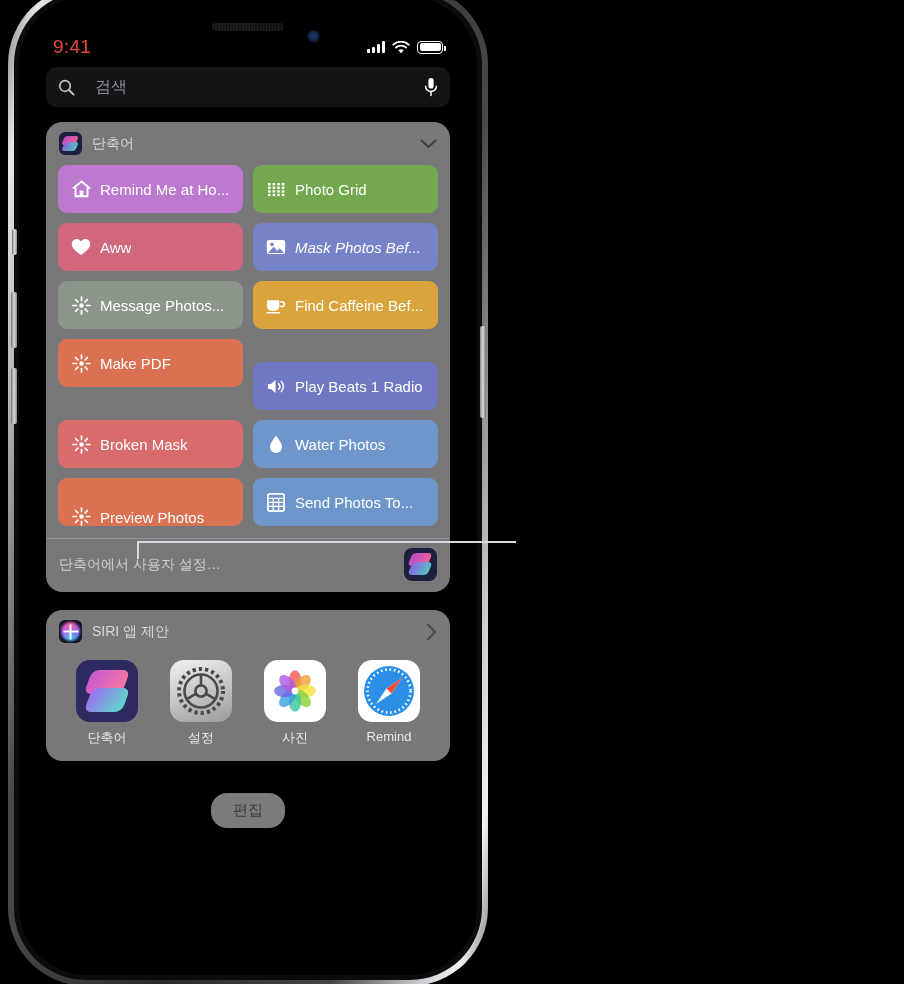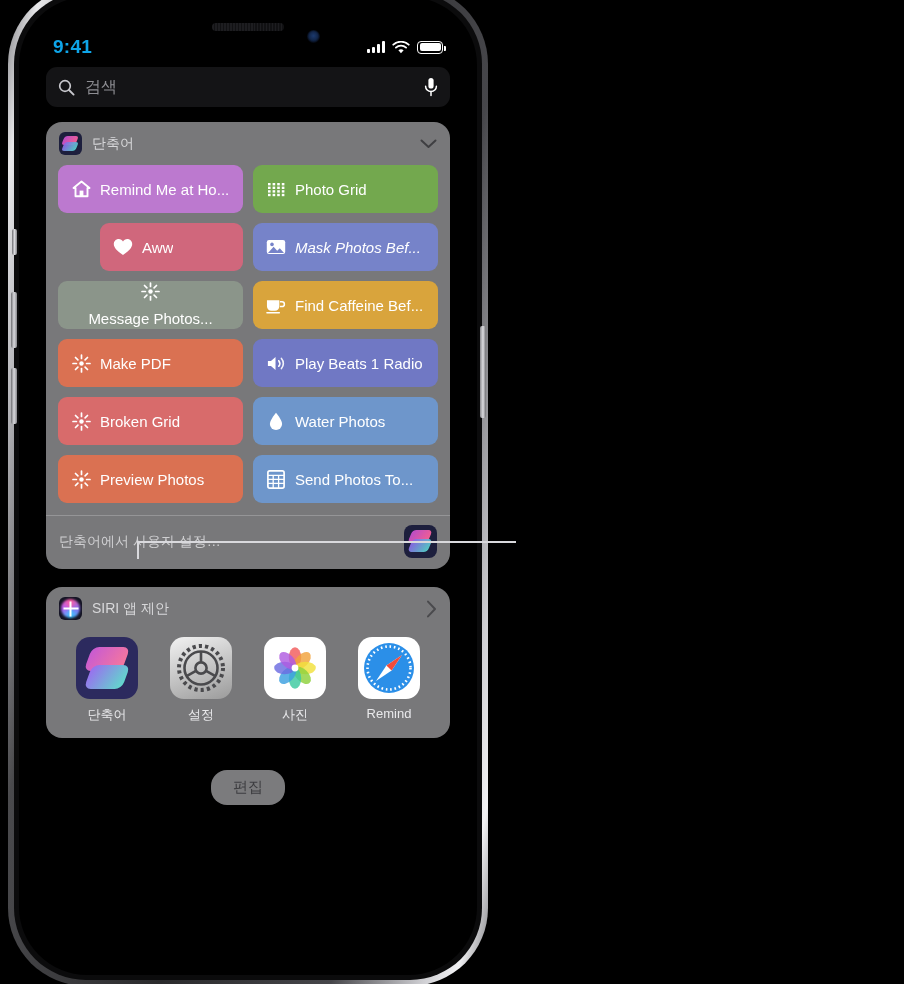--- a/index.html
+++ b/index.html
@@ -61,37 +61,37 @@
     box-shadow: inset 0 0 2px #000;
     z-index: 31;
   }
 
   
   .statusbar {
     position: absolute; top: 38px; left: 0; right: 0; height: 24px;
     display: flex; align-items: center; justify-content: space-between;
     padding: 0 34px; z-index: 20;
   }
-  .status-time { color: #0ea5e9; font-size: 19px; font-weight: bold; letter-spacing: .3px; }
+  .status-time { color: #ef4444; font-size: 19px; font-weight: normal; letter-spacing: .3px; }
   .status-right { display: flex; align-items: center; gap: 7px; }
   .sig { display: flex; align-items: flex-end; gap: 2px; height: 12px; }
   .sig i { display:block; width: 3px; background: #fff; border-radius: 1px; }
   .sig i:nth-child(1){height:4px} .sig i:nth-child(2){height:6px}
   .sig i:nth-child(3){height:9px} .sig i:nth-child(4){height:12px}
   .batt { width: 26px; height: 13px; border: 1.6px solid #fff; border-radius: 4px; position: relative; }
   .batt::after { content:""; position:absolute; right:-4px; top:4px; width:2px; height:5px; background:#fff; border-radius:0 1px 1px 0; }
   .batt i { position:absolute; left:1.5px; top:1.5px; bottom:1.5px; right:1.5px; background:#fff; border-radius:2px; }
 
   
   .content { position: absolute; top: 70px; left: 0; right: 0; bottom: 0; padding: 0 27px; z-index: 10; }
 
   
   .searchbar {
     height: 40px; border-radius: 11px; background: #141416;
-    display: flex; align-items: center; gap: 10px; padding: 0 12px;
+    display: flex; align-items: center; gap: 20px; padding: 0 12px;
     margin-bottom: 15px;
   }
   .search-text { color: #8e8e93; font-size: 16px; }
   .mic-icon { margin-left: auto; }
 
   
   .widget {
     background: rgba(150,150,152,0.80);
     border-radius: 16px; overflow: hidden; margin-bottom: 18px;
   }
@@ -254,39 +254,39 @@
                       <rect x="10.2" y="9.2" width="2.6" height="2.4" fill="#fff"></rect>
                       <rect x="14.799999999999999" y="9.2" width="2.6" height="2.4" fill="#fff"></rect>
                       <rect x="1" y="12.8" width="2.6" height="2.4" fill="#fff"></rect>
                       <rect x="5.6" y="12.8" width="2.6" height="2.4" fill="#fff"></rect>
                       <rect x="10.2" y="12.8" width="2.6" height="2.4" fill="#fff"></rect>
                       <rect x="14.799999999999999" y="12.8" width="2.6" height="2.4" fill="#fff"></rect>
                     </svg>
                   </span>
                   <span class="tile-label">Photo Grid</span>
                 </div>
-                <div class="tile" style="background: rgb(208, 103, 124); margin-left: 42px;">
+                <div class="tile" style="background: rgb(208, 103, 124);">
                   <span class="tile-icon">
                     <svg width="20" height="18" viewBox="0 0 20 18">
                       <path d="M10 17C3 12.4.8 9.2.8 6.1.8 3.2 3 1 5.7 1c1.9 0 3.4 1 4.3 2.5C10.9 2 12.4 1 14.3 1 17 1 19.2 3.2 19.2 6.1c0 3.1-2.2 6.3-9.2 10.9z" fill="#fff"></path>
                     </svg>
                   </span>
                   <span class="tile-label">Aww</span>
                 </div>
                 <div class="tile" style="background: rgb(118, 131, 201); font-style: italic;">
                   <span class="tile-icon">
                     <svg width="20" height="16" viewBox="0 0 20 16">
                       <rect x="0.8" y="1" width="18.4" height="14" rx="2.2" fill="#fff"></rect>
                       <circle cx="6" cy="5.4" r="1.8" fill="#7683c9"></circle>
                       <path d="M2 14 7.6 7.8l3.6 4 2.6-2.6L18 14H2z" fill="#7683c9"></path>
                     </svg>
                   </span>
                   <span class="tile-label">Mask Photos Bef...</span>
                 </div>
-                <div class="tile" style="background: rgb(139, 149, 138); flex-direction: column;">
+                <div class="tile" style="background: rgb(139, 149, 138);">
                   <span class="tile-icon">
                     <svg width="19" height="19" viewBox="0 0 19 19">
                       <g stroke="#fff" stroke-width="1.7" stroke-linecap="round">
                         <line x1="9.5" y1="1" x2="9.5" y2="4.4"></line>
                         <line x1="9.5" y1="14.6" x2="9.5" y2="18"></line>
                         <line x1="1" y1="9.5" x2="4.4" y2="9.5"></line>
                         <line x1="14.6" y1="9.5" x2="18" y2="9.5"></line>
                         <line x1="3.5" y1="3.5" x2="5.9" y2="5.9"></line>
                         <line x1="13.1" y1="13.1" x2="15.5" y2="15.5"></line>
                         <line x1="15.5" y1="3.5" x2="13.1" y2="5.9"></line>
@@ -318,21 +318,21 @@
                         <line x1="3.5" y1="3.5" x2="5.9" y2="5.9"></line>
                         <line x1="13.1" y1="13.1" x2="15.5" y2="15.5"></line>
                         <line x1="15.5" y1="3.5" x2="13.1" y2="5.9"></line>
                         <line x1="5.9" y1="13.1" x2="3.5" y2="15.5"></line>
                       </g>
                       <circle cx="9.5" cy="9.5" r="2.2" fill="#fff"></circle>
                     </svg>
                   </span>
                   <span class="tile-label">Make PDF</span>
                 </div>
-                <div class="tile" style="background: rgb(112, 120, 196);">
+                <div class="tile" style="background: rgb(112, 120, 196); margin-top: 23px;">
                   <span class="tile-icon">
                     <svg width="21" height="17" viewBox="0 0 21 17">
                       <path d="M2 6h3.2L10 1.8v13.4L5.2 11H2V6z" fill="#fff"></path>
                       <path d="M13.4 5.6a4.6 4.6 0 0 1 0 5.8" stroke="#fff" stroke-width="1.7" fill="none" stroke-linecap="round"></path>
                       <path d="M16.2 3.2a8 8 0 0 1 0 10.6" stroke="#fff" stroke-width="1.7" fill="none" stroke-linecap="round" opacity=".9"></path>
                     </svg>
                   </span>
                   <span class="tile-label">Play Beats 1 Radio</span>
                 </div>
                 <div class="tile" style="background: rgb(216, 107, 107);">
@@ -344,31 +344,31 @@
                         <line x1="1" y1="9.5" x2="4.4" y2="9.5"></line>
                         <line x1="14.6" y1="9.5" x2="18" y2="9.5"></line>
                         <line x1="3.5" y1="3.5" x2="5.9" y2="5.9"></line>
                         <line x1="13.1" y1="13.1" x2="15.5" y2="15.5"></line>
                         <line x1="15.5" y1="3.5" x2="13.1" y2="5.9"></line>
                         <line x1="5.9" y1="13.1" x2="3.5" y2="15.5"></line>
                       </g>
                       <circle cx="9.5" cy="9.5" r="2.2" fill="#fff"></circle>
                     </svg>
                   </span>
-                  <span class="tile-label">Broken Grid</span>
+                  <span class="tile-label">Broken Mask</span>
                 </div>
                 <div class="tile" style="background: rgb(110, 150, 203);">
                   <span class="tile-icon">
                     <svg width="14" height="19" viewBox="0 0 14 19">
                       <path d="M7 .8C7 .8 0.9 8 0.9 12A6.1 6.1 0 0 0 13.1 12C13.1 8 7 .8 7 .8z" fill="#fff"></path>
                     </svg>
                   </span>
                   <span class="tile-label">Water Photos</span>
                 </div>
-                <div class="tile" style="background: rgb(218, 113, 82);">
+                <div class="tile" style="background: rgb(218, 113, 82); align-items: flex-end;">
                   <span class="tile-icon">
                     <svg width="19" height="19" viewBox="0 0 19 19">
                       <g stroke="#fff" stroke-width="1.7" stroke-linecap="round">
                         <line x1="9.5" y1="1" x2="9.5" y2="4.4"></line>
                         <line x1="9.5" y1="14.6" x2="9.5" y2="18"></line>
                         <line x1="1" y1="9.5" x2="4.4" y2="9.5"></line>
                         <line x1="14.6" y1="9.5" x2="18" y2="9.5"></line>
                         <line x1="3.5" y1="3.5" x2="5.9" y2="5.9"></line>
                         <line x1="13.1" y1="13.1" x2="15.5" y2="15.5"></line>
                         <line x1="15.5" y1="3.5" x2="13.1" y2="5.9"></line>

